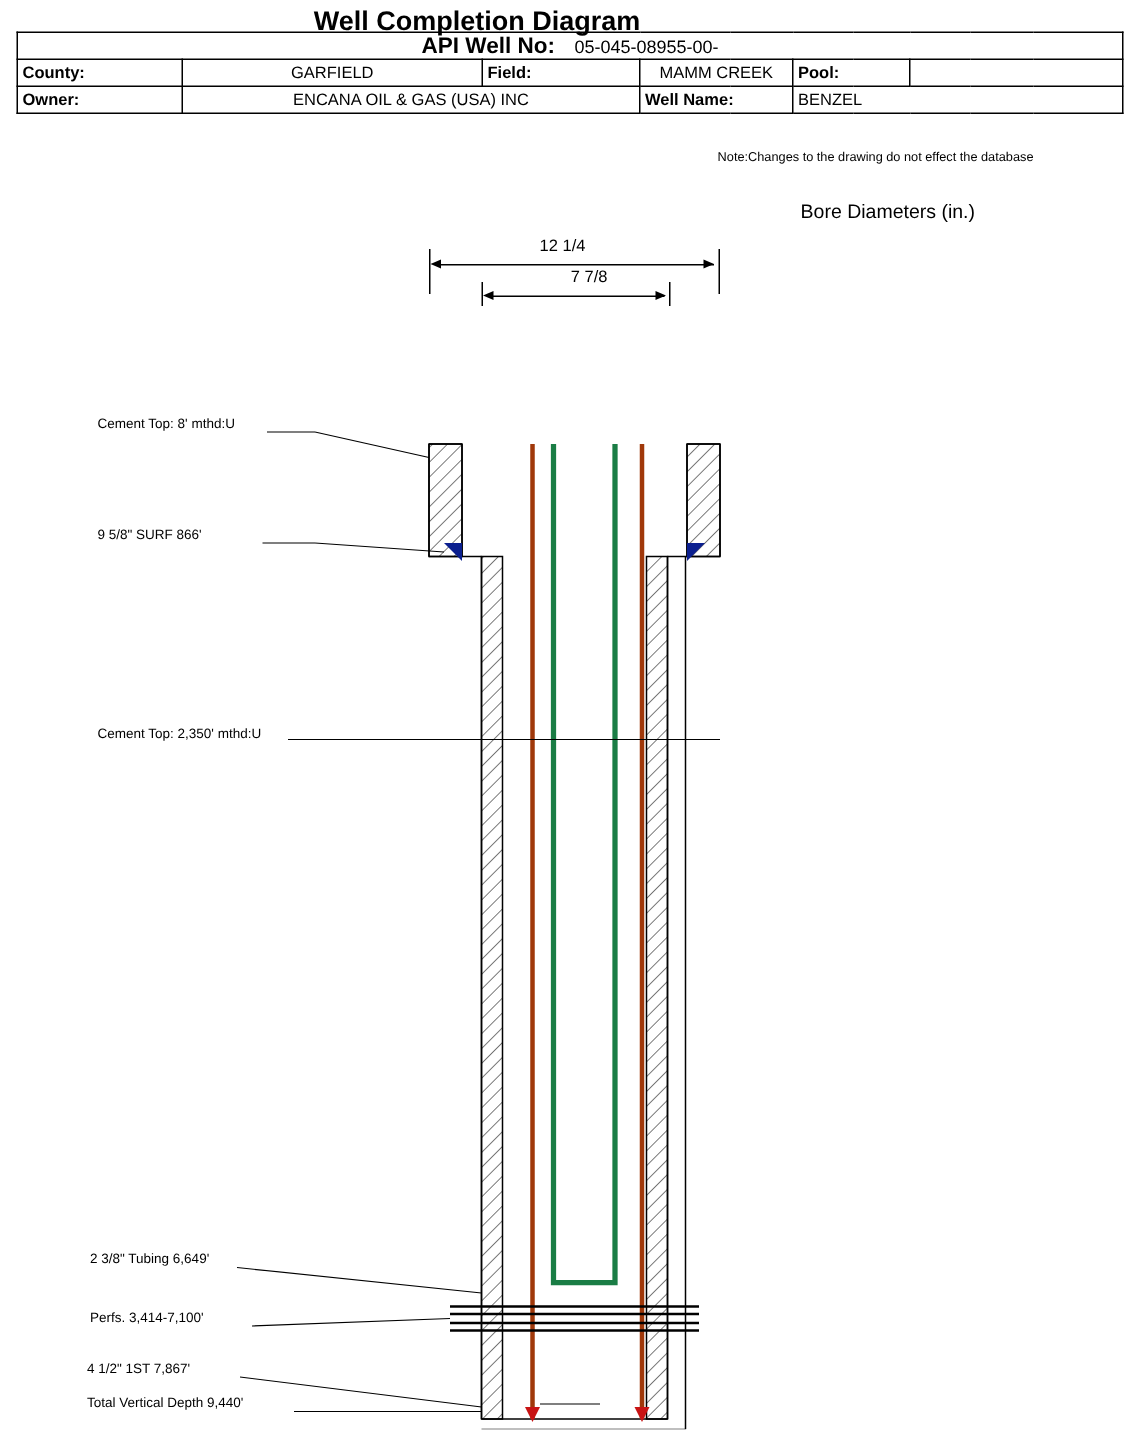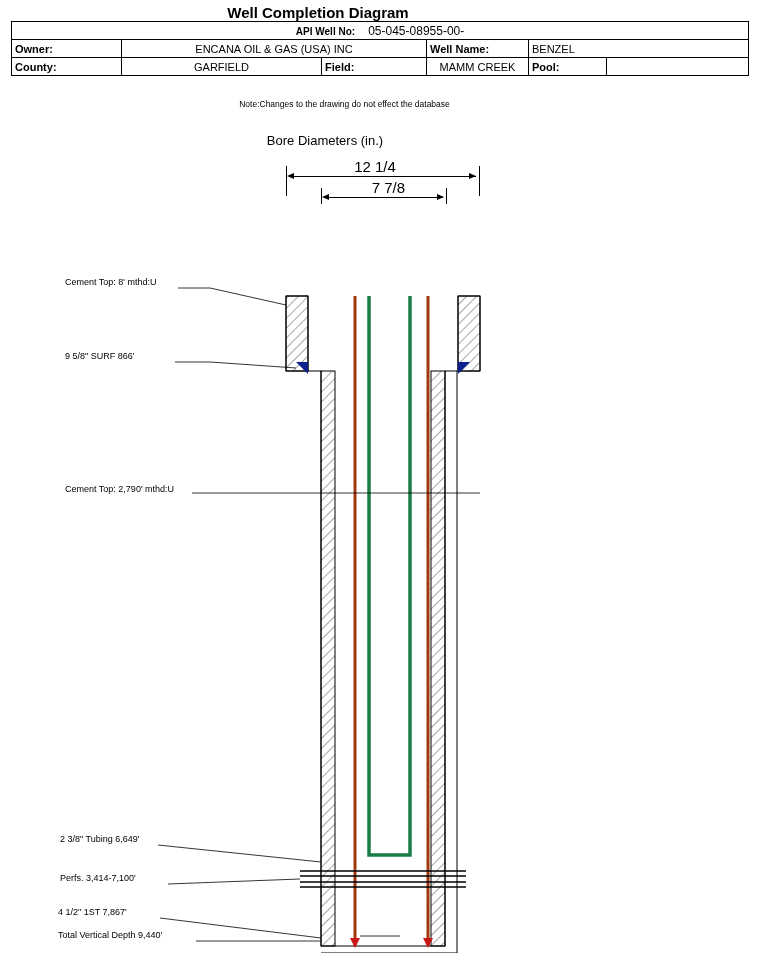--- a/index.html
+++ b/index.html
@@ -21,21 +21,21 @@
     height: 953px;
   }
 
   
   .doc-title {
     position: absolute;
     top: 4px;
     left: 0;
     width: 636px;
     text-align: center;
-    font-size: 15px;
+    font-size: 18px;
     font-weight: bold;
   }
 
   
   .hdr {
     position: absolute;
     top: 21px;
     left: 11px;
     width: 737px;
     border-collapse: collapse;
@@ -43,46 +43,46 @@
   }
   .hdr td {
     border: 1px solid #000;
     height: 17px;
     font-size: 11px;
     padding: 0 3px;
     vertical-align: middle;
     white-space: nowrap;
     overflow: hidden;
   }
-  .lbl { font-weight: bold; font-size: 10px; }
+  .lbl { font-weight: bold; font-size: 15px; }
   .val { font-weight: normal; }
   .c { text-align: center; }
   .l { text-align: left; }
 
   .note {
     position: absolute;
     top: 99px;
     left: 0;
     width: 689px;
-    text-align: center;
+    text-align: right;
     font-size: 8.5px;
   }
 
   
   .bore-title {
     position: absolute;
     top: 133px;
     left: 0;
     width: 650px;
-    text-align: center;
+    text-align: right;
     font-size: 13px;
   }
   .dim-label {
     position: absolute;
-    font-size: 15px;
+    font-size: 11px;
     text-align: center;
   }
   .dim-line {
     position: absolute;
     height: 0;
     border-top: 1px solid #000;
   }
   .dim-tick {
     position: absolute;
     width: 0;
@@ -135,32 +135,32 @@
       <col style="width:60px">
     </colgroup>
     <tbody>
         <tr>
       <td colspan="12" class="c">
         <span class="lbl">API Well No:</span>
         <span class="val" style="margin-left:10px;font-size:12px">05-045-08955-00-</span>
       </td>
     </tr>
     <tr>
-      <td class="l lbl">Owner:</td>
-      <td colspan="4" class="c val">ENCANA OIL &amp; GAS (USA) INC</td>
-      <td colspan="2" class="l lbl">Well Name:</td>
-      <td colspan="5" class="l val">BENZEL</td>
-    </tr>
-    <tr>
       <td class="l lbl">County:</td>
       <td colspan="2" class="c val">GARFIELD</td>
       <td colspan="2" class="l lbl">Field:</td>
       <td colspan="2" class="c val">MAMM CREEK</td>
       <td colspan="2" class="l lbl">Pool:</td>
       <td colspan="3" class="l val"></td>
+    </tr>
+    <tr>
+      <td class="l lbl">Owner:</td>
+      <td colspan="4" class="c val">ENCANA OIL &amp; GAS (USA) INC</td>
+      <td colspan="2" class="l lbl">Well Name:</td>
+      <td colspan="5" class="l val">BENZEL</td>
     </tr>
   </tbody>
     </table>
 
   <div class="note">Note:Changes to the drawing do not effect the database</div>
 
   <div class="bore-title">Bore Diameters (in.)</div>
 
   <div class="dim-label" style="top:158px; left:345px; width:60px;">12 1/4</div>
   <div class="dim-line" style="top:176px; left:290px; width:186px;"></div>
@@ -249,19 +249,19 @@
         <line x1="168" y1="884" x2="300" y2="879"></line>
         <line x1="160" y1="918" x2="321" y2="938"></line>
         <line x1="196" y1="941" x2="321" y2="941"></line>
         <line x1="360" y1="936" x2="400" y2="936"></line>
       </g>
     </svg>
   </div>
 
   <div class="ann" style="top:277px; left:65px;">Cement Top: 8' mthd:U</div>
   <div class="ann" style="top:351px; left:65px;">9 5/8" SURF        866'</div>
-  <div class="ann" style="top:484px; left:65px;">Cement Top: 2,790' mthd:U</div>
+  <div class="ann" style="top:484px; left:65px;">Cement Top: 2,350' mthd:U</div>
   <div class="ann" style="top:834px; left:60px;">2 3/8" Tubing 6,649'</div>
   <div class="ann" style="top:873px; left:60px;">Perfs. 3,414-7,100'</div>
   <div class="ann" style="top:907px; left:58px;">4 1/2" 1ST        7,867'</div>
   <div class="ann" style="top:930px; left:58px;">Total Vertical Depth 9,440'</div>
 
 </div>
 
 </body></html>

